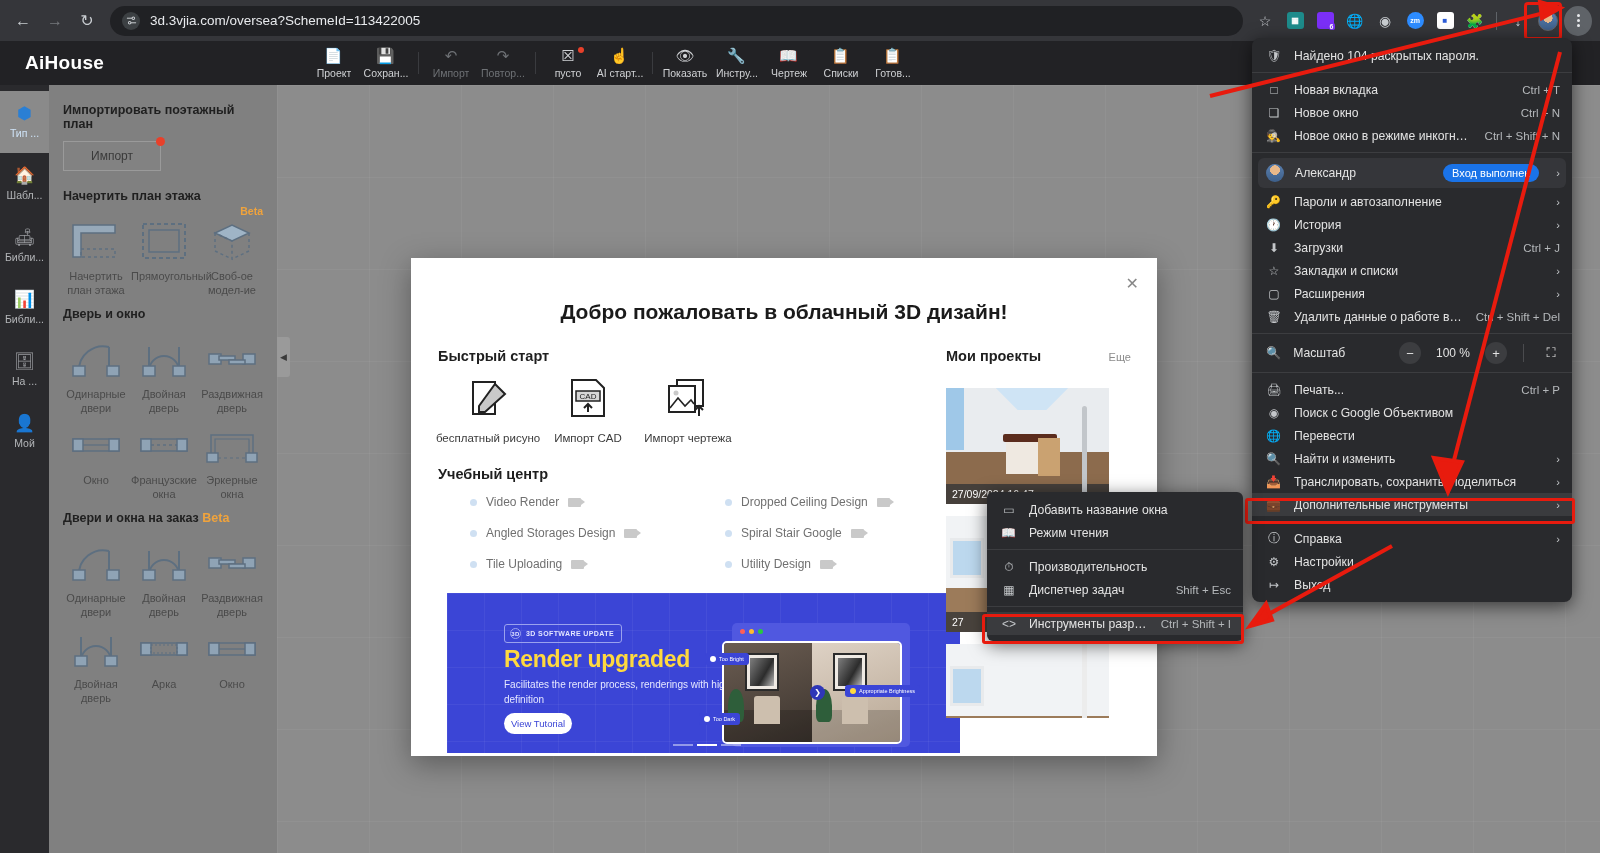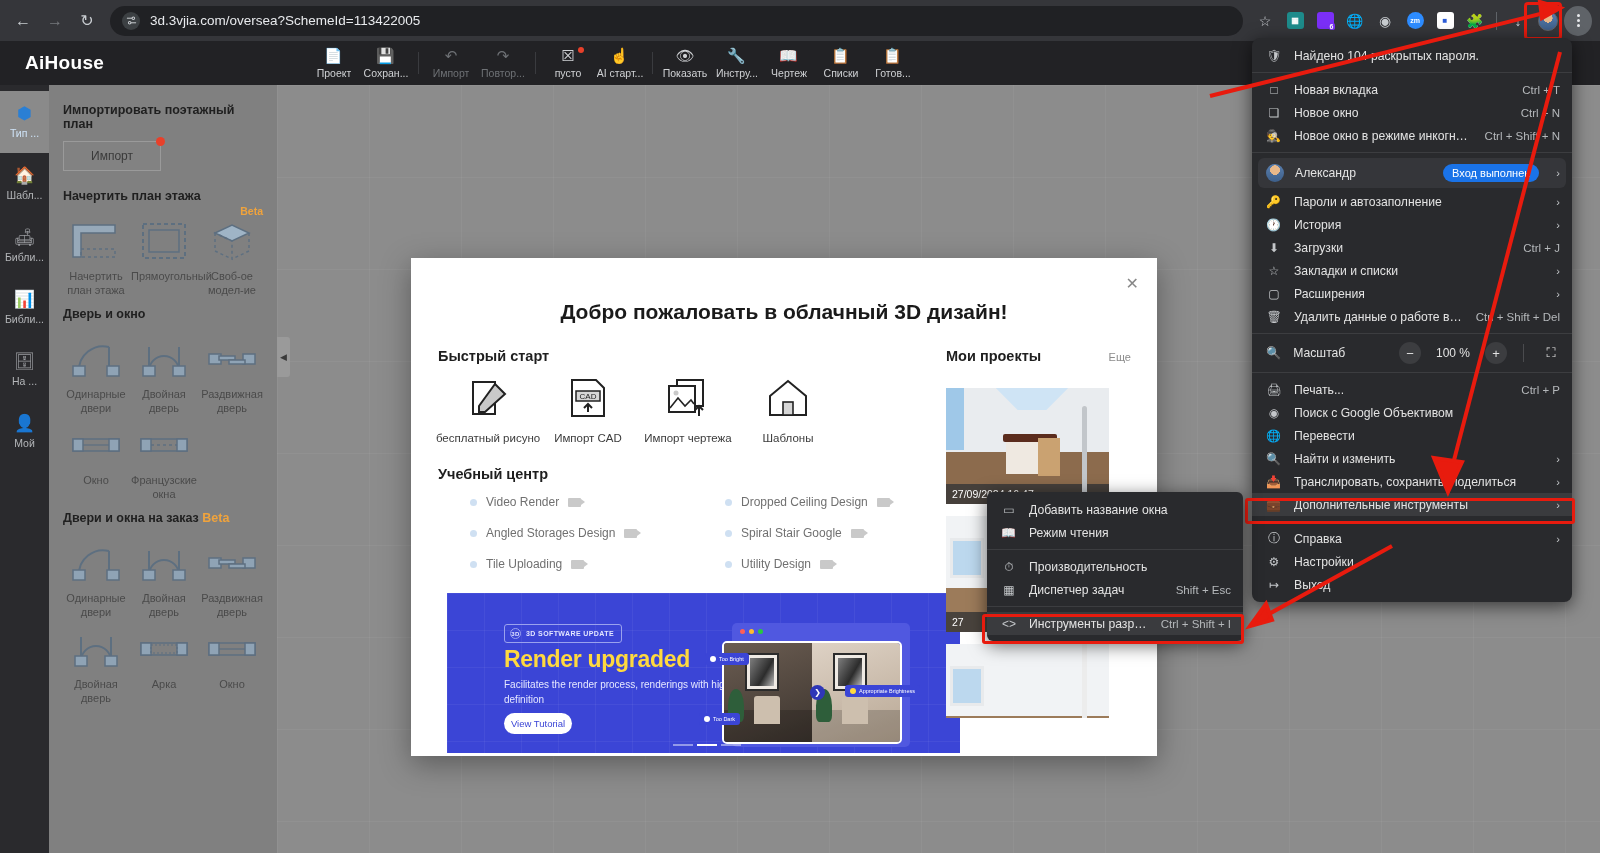--- a/index.html
+++ b/index.html
@@ -446,20 +446,32 @@
             <span class="gi">
               <svg width="62" height="44" viewBox="0 0 62 44">
       <rect x="8" y="16" width="46" height="12" fill="none" stroke="#5d6f80" stroke-width="1.5"></rect>
       <rect x="8" y="16" width="10" height="12" fill="#8fa3b5" stroke="#5d6f80" stroke-width="1.5"></rect>
                 <rect x="44" y="16" width="10" height="12" fill="#8fa3b5" stroke="#5d6f80" stroke-width="1.5"></rect>
       <line x1="18" y1="22" x2="44" y2="22" stroke="#5d6f80" stroke-width="1.4" stroke-dasharray="3 3"></line>
               </svg>
             </span>
             <span class="gl">Французские окна</span>
           </div>
+          <div class="gcell">
+            <span class="gi">
+              <svg width="62" height="44" viewBox="0 0 62 44">
+      <path d="M10 36 V12 H52 V36" fill="none" stroke="#5d6f80" stroke-width="1.5"></path>
+      <path d="M14 36 V16 H48 V36" fill="none" stroke="#5d6f80" stroke-width="1.2"></path>
+      <rect x="6" y="30" width="11" height="9" fill="#8fa3b5" stroke="#5d6f80" stroke-width="1.5"></rect>
+                <rect x="45" y="30" width="11" height="9" fill="#8fa3b5" stroke="#5d6f80" stroke-width="1.5"></rect>
+      <line x1="17" y1="35" x2="45" y2="35" stroke="#5d6f80" stroke-width="1.2" stroke-dasharray="3 3"></line>
+              </svg>
+            </span>
+            <span class="gl">Эркерные окна</span>
+          </div>
         </div>
 
       <div class="lp-title">
         <span>Двери и окна на заказ</span>
         <span class="beta">Beta</span>
       </div>
       <div class="grid3" id="cw-grid">
           <div class="gcell">
             <span class="gi">
               <svg width="62" height="44" viewBox="0 0 62 44">
@@ -562,27 +574,20 @@
             </div>
             <div class="qs-item">
               <span><svg width="46" height="40" viewBox="0 0 46 40">
                   <rect x="12" y="2" width="26" height="26" fill="none" stroke="#222" stroke-width="2"></rect>
                   <rect x="4" y="8" width="26" height="26" fill="#fff" stroke="#222" stroke-width="2"></rect>
                   <circle cx="11" cy="15" r="2.5" fill="#c9c9c9"></circle>
                   <path d="M5 30 L13 20 L20 28 L26 22 L29 26" fill="none" stroke="#222" stroke-width="1.6"></path>
                   <path d="M34 38 V28 M30 32 L34 28 L38 32" stroke="#222" stroke-width="2" fill="none"></path>
                 </svg></span>
               <span class="qs-l">Импорт чертежа</span>
-            </div>
-            <div class="qs-item">
-              <span><svg width="44" height="40" viewBox="0 0 44 40">
-                  <path d="M4 18 L22 3 L40 18 V37 H4 Z" fill="none" stroke="#222" stroke-width="2"></path>
-                  <rect x="17" y="24" width="10" height="13" fill="#d6d6d6" stroke="#222" stroke-width="1.6"></rect>
-                </svg></span>
-              <span class="qs-l">Шаблоны</span>
             </div>
           </div>
 
         <div class="sec-h">Учебный центр</div>
         <div class="lc-grid" id="lc-grid">
             <div class="lc-item">
               <span class="bullet"></span>
               <span>Video Render</span>
               <span class="vid"></span>
             </div>

